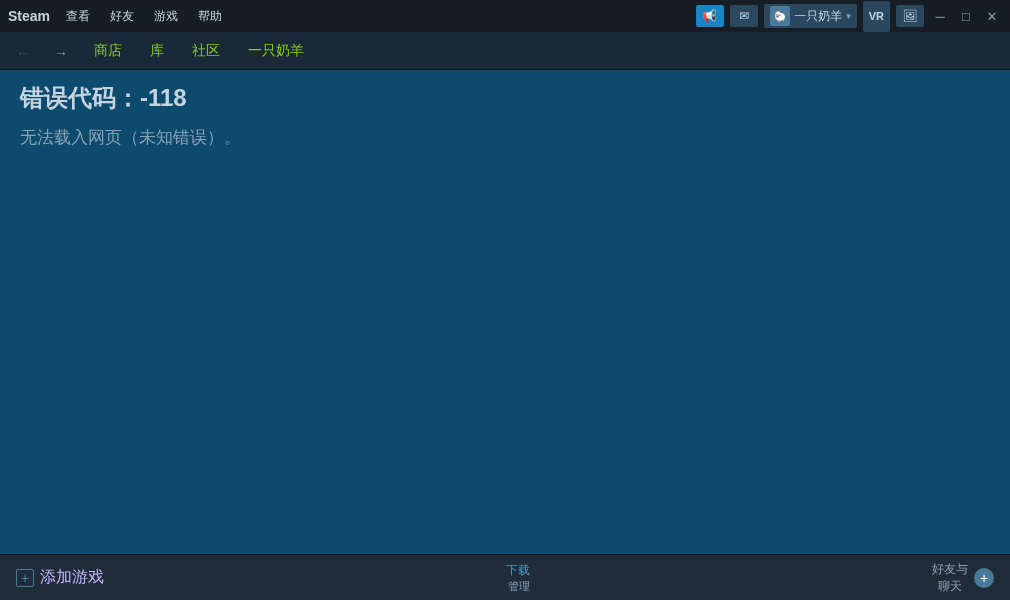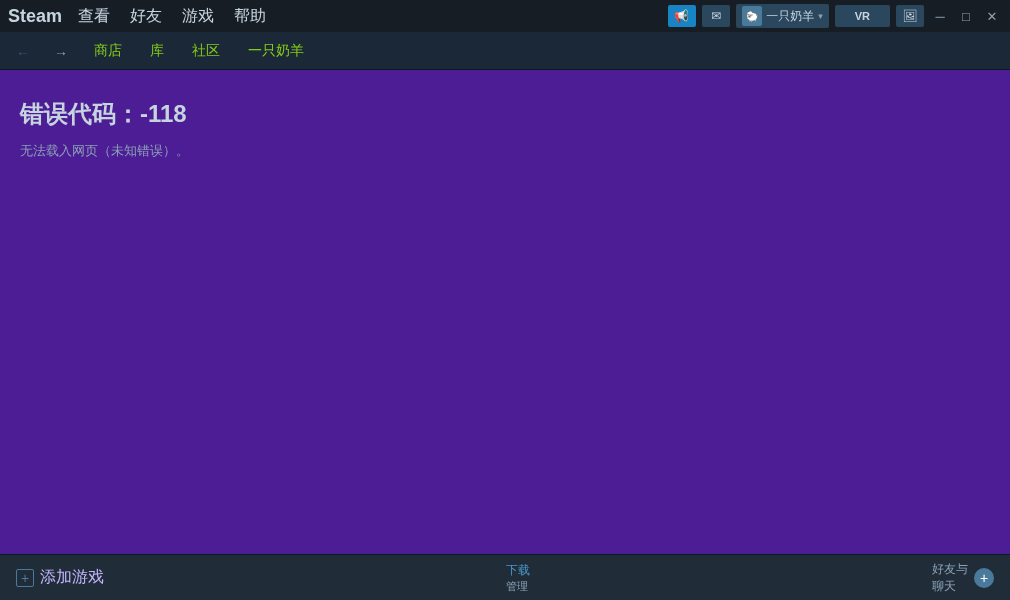--- a/index.html
+++ b/index.html
@@ -24,26 +24,26 @@
       flex-shrink: 0;
     }
     #title-bar-left {
       display: flex;
       align-items: center;
       gap: 12px;
       flex: 1;
     }
     #steam-logo {
       color: #c6d4df;
-      font-size: 18px;
+      font-size: 14px;
       font-weight: bold;
     }
     .menu-item {
       color: #c6d4df;
-      font-size: 16px;
+      font-size: 12px;
       cursor: pointer;
       padding: 2px 4px;
     }
     #title-bar-right {
       display: flex;
       align-items: center;
       gap: 6px;
     }
     .tb-btn {
       width: 28px;
@@ -89,24 +89,24 @@
       font-size: 9px;
       color: #8ba0b4;
     }
 
     .vr-btn {
       background: #2a475e;
       border: none;
       color: #c6d4df;
       font-size: 11px;
       font-weight: bold;
-      padding: 2px 20px;
-      cursor: pointer;
-      border-radius: 2px;
-      height: 22px;
+      padding: 2px 6px;
+      cursor: pointer;
+      border-radius: 2px;
+      height: 31px;
     }
 
     .win-ctrl {
       width: 20px;
       height: 20px;
       display: flex;
       align-items: center;
       justify-content: center;
       cursor: pointer;
       font-size: 13px;
@@ -139,32 +139,32 @@
       color: #84cc16;
       font-size: 14px;
       cursor: pointer;
       padding: 4px 6px;
       border-radius: 2px;
     }
 
     
     #main-content {
       flex: 1;
-      background: #4c1d95;
-      padding: 28px 20px;
+      background: #0c4a6e;
+      padding: 12px 20px;
       overflow: auto;
     }
     #error-code {
       font-size: 24px;
       font-weight: bold;
       color: #c6d4df;
       margin-bottom: 12px;
     }
     #error-desc {
-      font-size: 13px;
+      font-size: 17px;
       color: #8ba0b4;
     }
 
     
     #status-bar {
       height: 46px;
       background: #202d39;
       display: flex;
       align-items: center;
       justify-content: space-between;
@@ -190,21 +190,21 @@
       font-size: 14px;
     }
     #add-game-label {
       font-size: 16px;
       color: #c4b5fd;
       font-family: Liberation Serif, serif;
     }
     #download-area {
       display: flex;
       flex-direction: column;
-      align-items: flex-start;
+      align-items: flex-end;
       cursor: pointer;
     }
     #download-label {
       font-size: 12px;
       color: #4a9aca;
     }
     #manage-label {
       font-size: 11px;
       color: #8ba0b4;
       font-family: Liberation Mono, monospace;
@@ -212,21 +212,21 @@
     #friends-area {
       display: flex;
       align-items: center;
       gap: 6px;
       cursor: pointer;
     }
     #friends-label {
       font-size: 12px;
       color: #8ba0b4;
       white-space: pre-line;
-      text-align: left;
+      text-align: center;
     }
     .friends-add-icon {
       width: 20px;
       height: 20px;
       border-radius: 50%;
       background: #4a7a9b;
       display: flex;
       align-items: center;
       justify-content: center;
       color: #fff;

